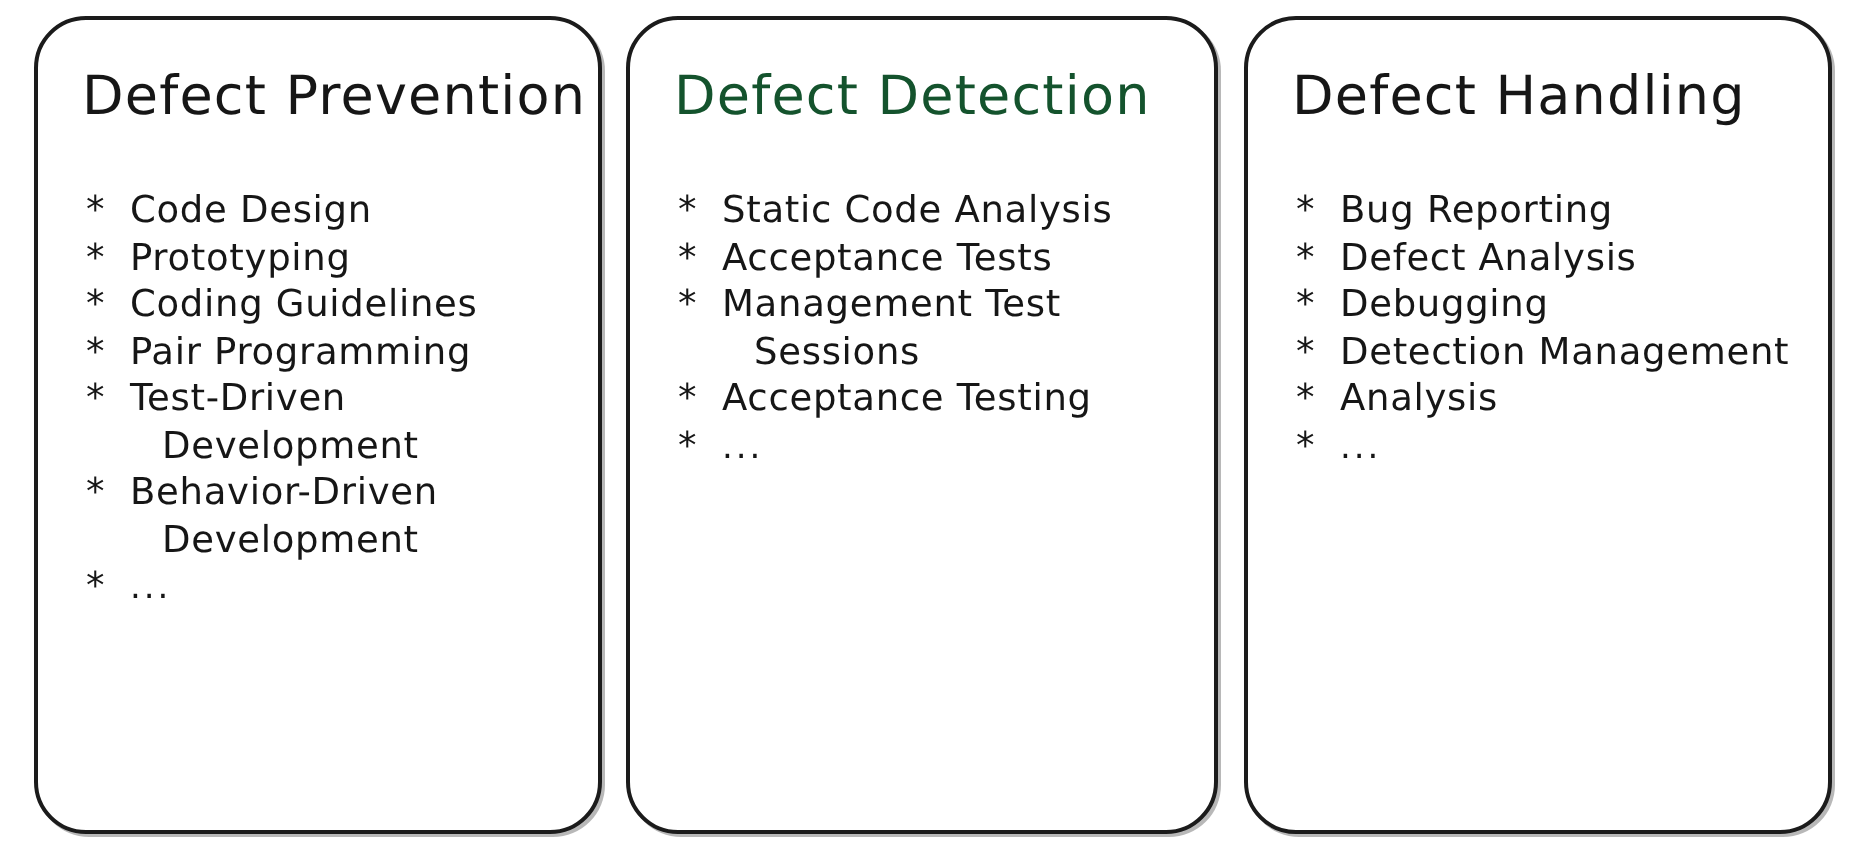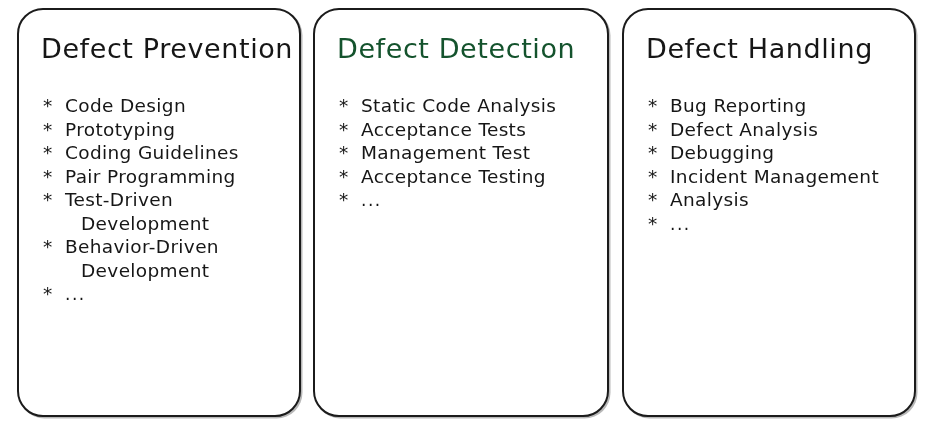--- a/index.html
+++ b/index.html
@@ -141,20 +141,21 @@
           <span class="bullet-star">*</span>
           <span class="item-label">Static Code Analysis</span>
         </div>
         <div class="list-item" style="color: rgb(22, 22, 22);">
           <span class="bullet-star">*</span>
           <span class="item-label">Acceptance Tests</span>
         </div>
         <div class="list-item" style="color: rgb(22, 22, 22);">
           <span class="bullet-star">*</span>
           <span class="item-label">Management Test</span>
+          <span class="item-cont">Sessions</span>
         </div>
         <div class="list-item" style="color: rgb(22, 22, 22);">
           <span class="bullet-star">*</span>
           <span class="item-label">Acceptance Testing</span>
         </div>
         <div class="list-item ellipsis-item" style="color: rgb(22, 22, 22);">
           <span class="bullet-star">*</span>
           <span class="item-label">...</span>
         </div>
       </div>
@@ -169,21 +170,21 @@
         <div class="list-item" style="color: rgb(22, 22, 22);">
           <span class="bullet-star">*</span>
           <span class="item-label">Defect Analysis</span>
         </div>
         <div class="list-item" style="color: rgb(22, 22, 22);">
           <span class="bullet-star">*</span>
           <span class="item-label">Debugging</span>
         </div>
         <div class="list-item" style="color: rgb(22, 22, 22);">
           <span class="bullet-star">*</span>
-          <span class="item-label">Incident Management</span>
+          <span class="item-label">Detection Management</span>
         </div>
         <div class="list-item" style="color: rgb(22, 22, 22);">
           <span class="bullet-star">*</span>
           <span class="item-label">Analysis</span>
         </div>
         <div class="list-item ellipsis-item" style="color: rgb(22, 22, 22);">
           <span class="bullet-star">*</span>
           <span class="item-label">...</span>
         </div>
       </div>

